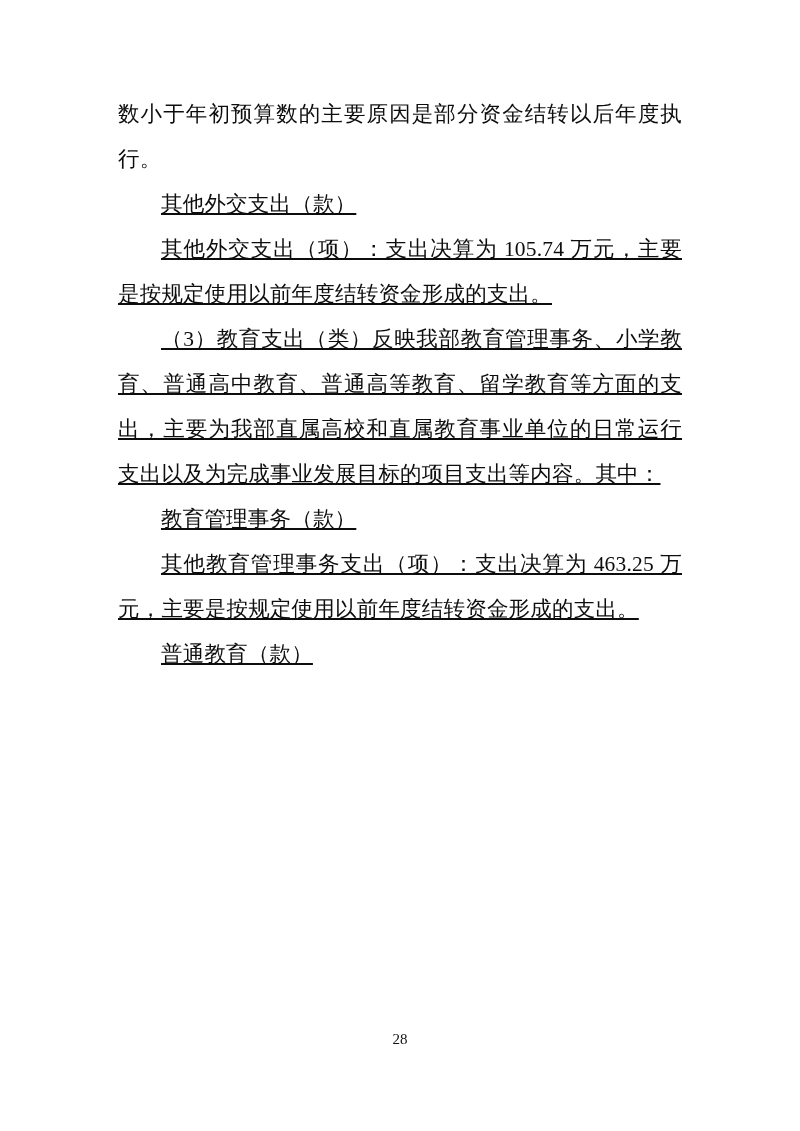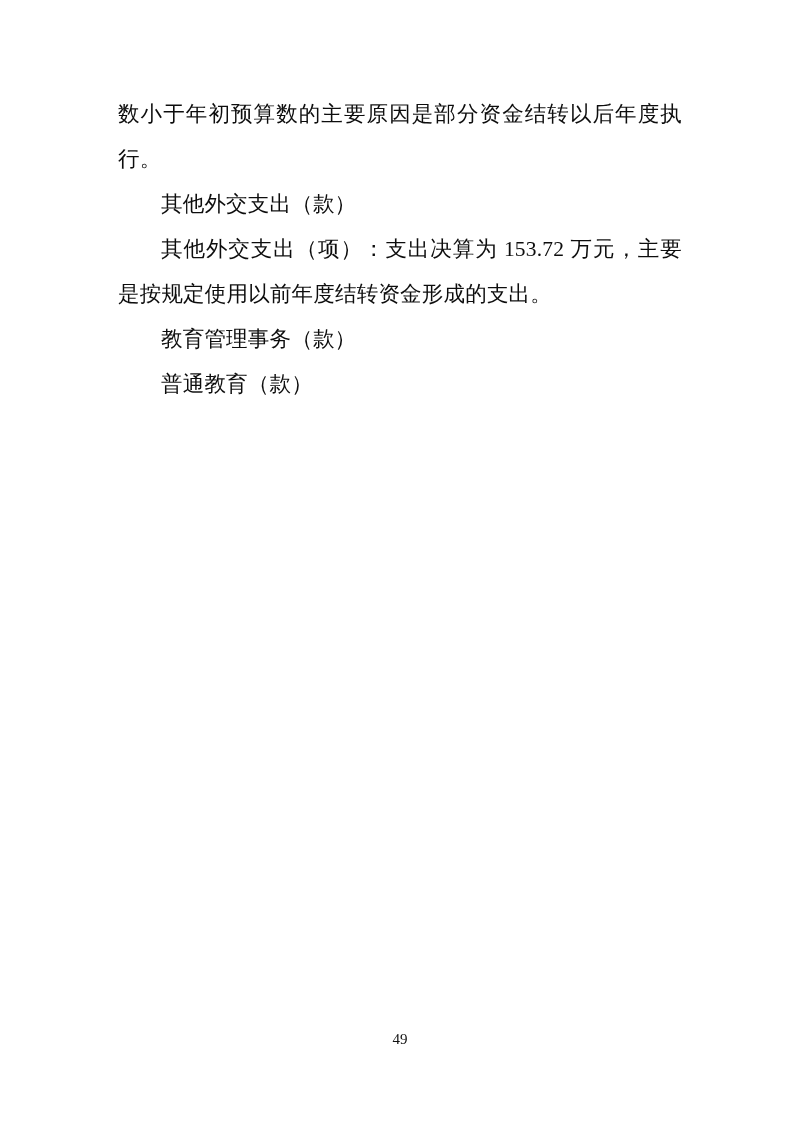--- a/index.html
+++ b/index.html
@@ -30,20 +30,21 @@
     line-height: 45px;
     color: #0d0d0d;
     text-align: justify;
     text-justify: inter-ideograph;
     letter-spacing: 0.2px;
     margin: 0 0 0 0;
     white-space: pre-wrap;
   }
   .indent {
     text-indent: 43px;
+    text-decoration: underline;
   }
   .page-number {
     position: absolute;
     left: 0;
     right: 0;
     top: 1031px;
     text-align: center;
     font-size: 15px;
     color: #111;
     font-family: "Liberation Serif", "DejaVu Serif", serif;
@@ -52,27 +53,29 @@
 </head>
 <body>
 
 <div class="page">
   <div class="content">
 
     <p class="para">数小于年初预算数的主要原因是部分资金结转以后年度执行。</p>
 
     <p class="para indent">其他外交支出（款）</p>
 
-    <p class="para indent">其他外交支出（项）：支出决算为 153.72 万元，主要是按规定使用以前年度结转资金形成的支出。</p>
+    <p class="para indent">其他外交支出（项）：支出决算为 105.74 万元，主要是按规定使用以前年度结转资金形成的支出。</p>
 
+    <p class="para indent">（3）教育支出（类）反映我部教育管理事务、小学教育、普通高中教育、普通高等教育、留学教育等方面的支出，主要为我部直属高校和直属教育事业单位的日常运行支出以及为完成事业发展目标的项目支出等内容。其中：</p>
 
     <p class="para indent">教育管理事务（款）</p>
 
 
 
+    <p class="para indent">其他教育管理事务支出（项）：支出决算为 463.25 万元，主要是按规定使用以前年度结转资金形成的支出。</p>
 
     <p class="para indent">普通教育（款）</p>
 
 
   </div>
 
-  <div class="page-number">49</div>
+  <div class="page-number">28</div>
 </div>
 
 </body></html>

